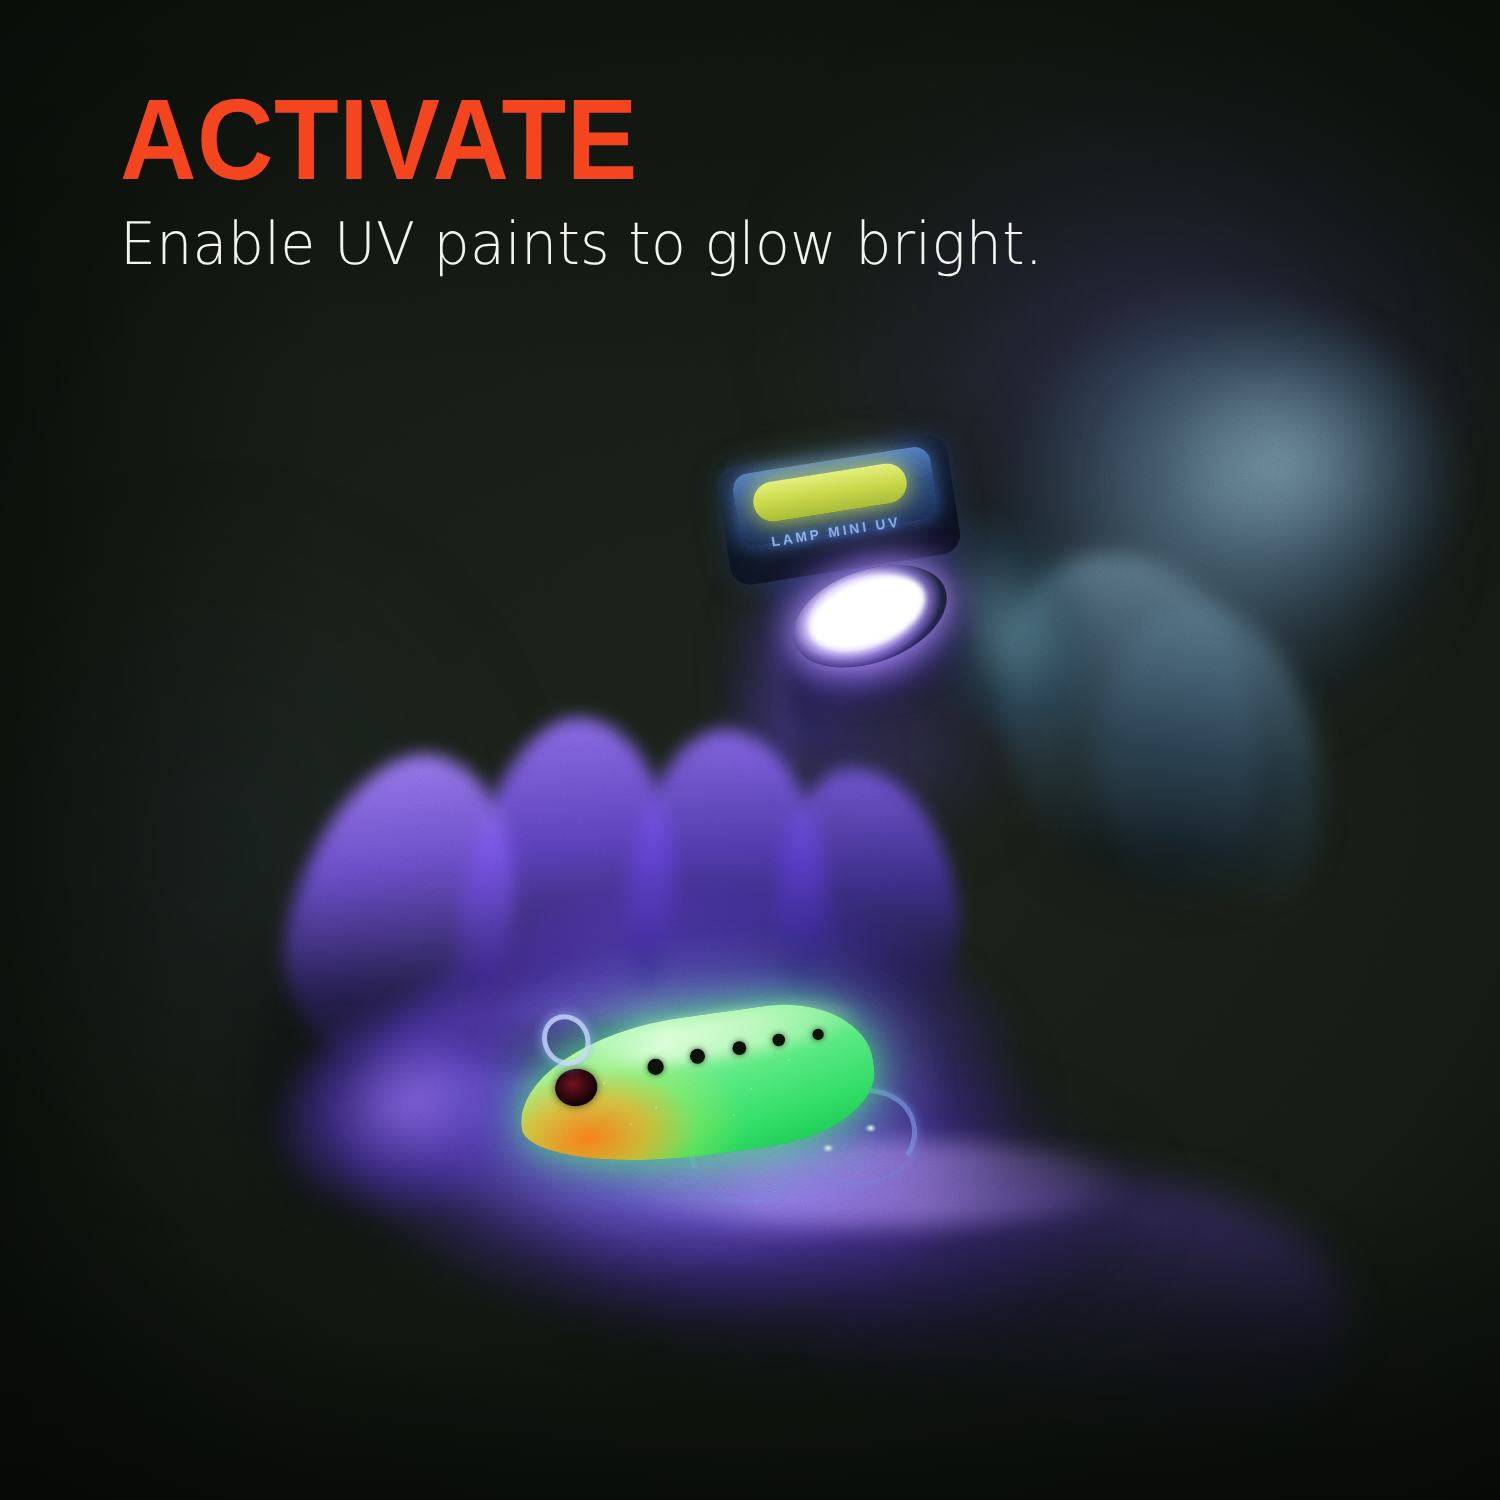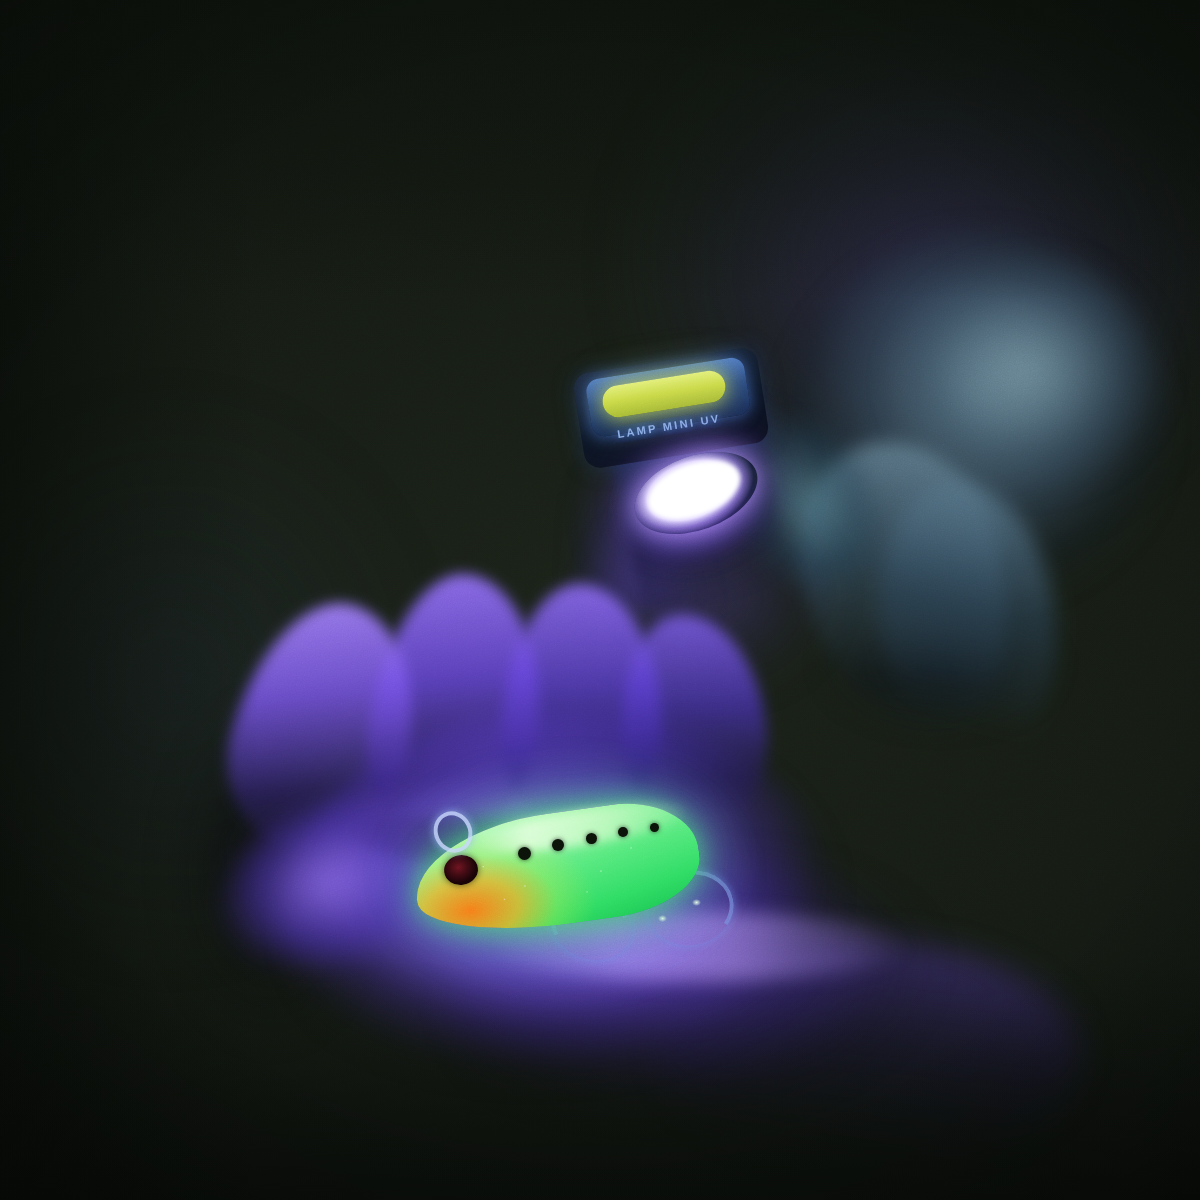--- a/index.html
+++ b/index.html
@@ -419,14 +419,18 @@
   <div class="vignette"></div>
 
   <svg class="grain" width="1200" height="1200">
     <filter id="noiseFilter">
       <feTurbulence type="fractalNoise" baseFrequency="0.85" numOctaves="3" stitchTiles="stitch"></feTurbulence>
       <feColorMatrix type="saturate" values="0"></feColorMatrix>
     </filter>
     <rect width="1200" height="1200" filter="url(#noiseFilter)" opacity="0.5"></rect>
   </svg>
 
+  <div class="copy">
+    <h1 class="headline">ACTIVATE</h1>
+    <p class="subhead">Enable UV paints to glow bright.</p>
+  </div>
 
 </div>
 
 </body></html>

